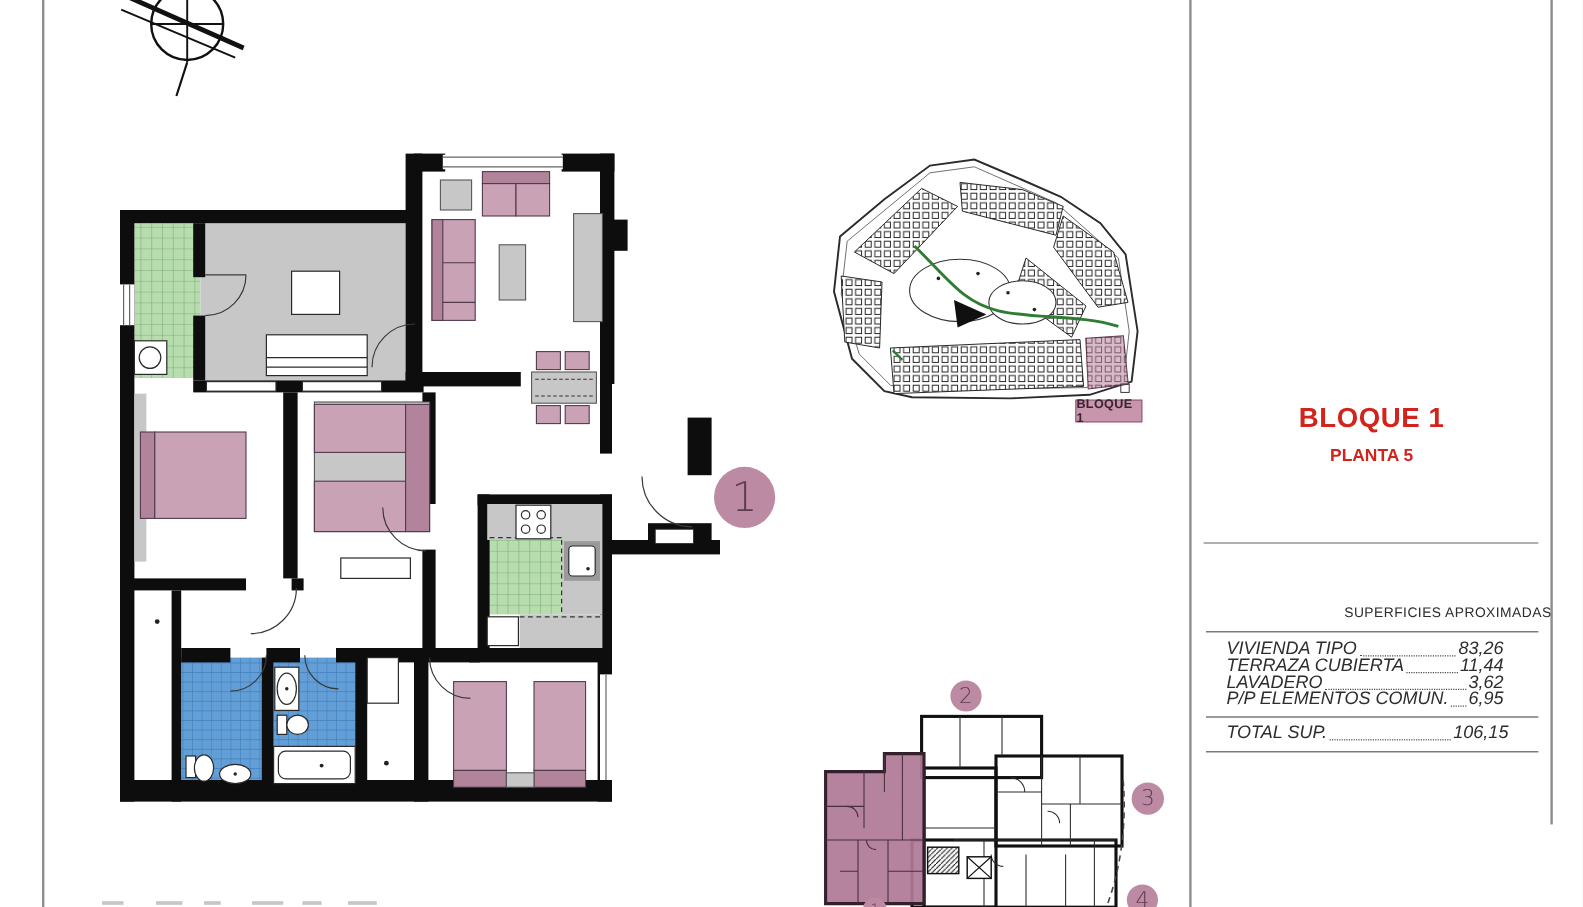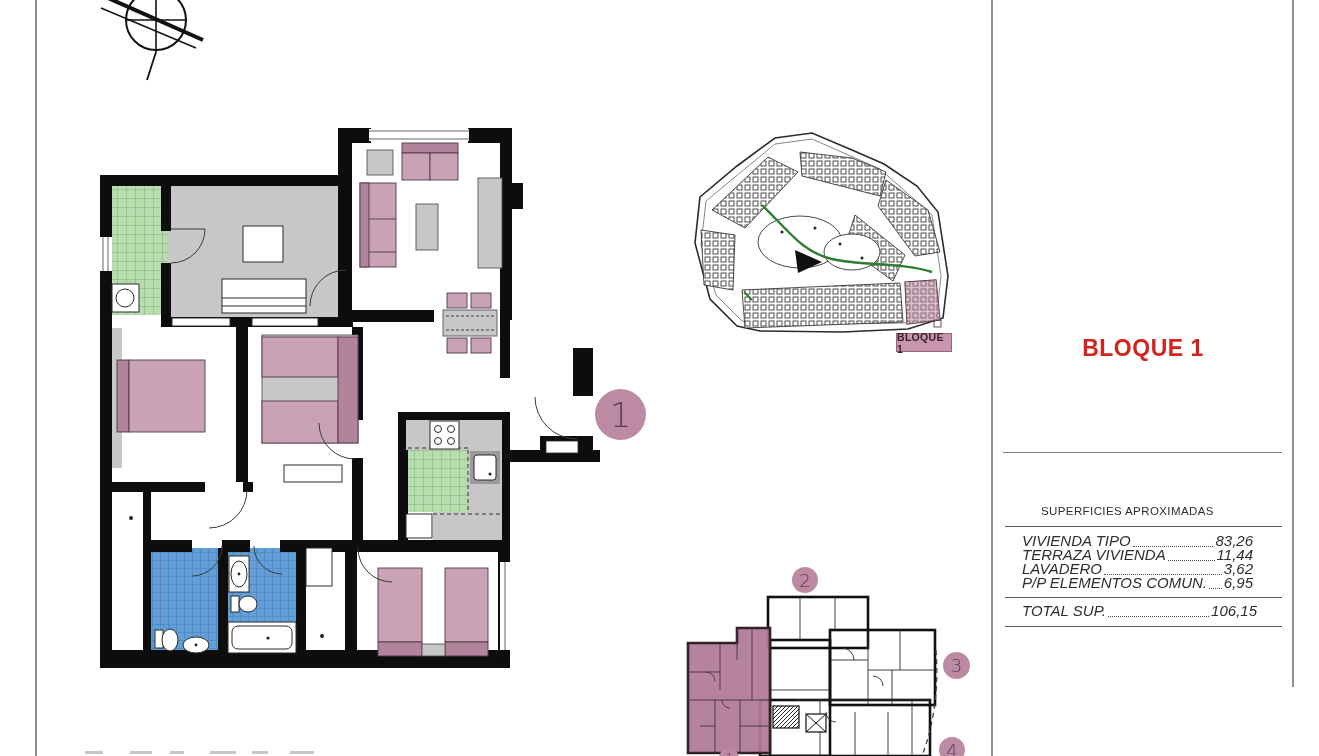--- a/index.html
+++ b/index.html
@@ -25,21 +25,21 @@
   
   .vline{position:absolute;width:2px;background:#8d8d8d;}
   
   .tb{position:absolute;left:993px;width:300px;text-align:center;color:#d2241c;}
   .tb-main{top:335px;font-size:23px;font-weight:bold;letter-spacing:0.5px;}
   .tb-sub1{top:372px;font-size:14.5px;font-weight:bold;}
   .tb-sub2{top:389px;font-size:14.5px;font-weight:bold;}
   .sepline{position:absolute;left:1003px;top:452px;width:279px;height:0;border-top:1.5px solid #7d7d7d;}
   
   #areas{position:absolute;left:993px;top:505px;width:300px;color:#2d2d2d;}
-  #areas .hdr{text-align:left;font-size:11.5px;letter-spacing:0.4px;padding-left:48px;}
+  #areas .hdr{text-align:right;font-size:11.5px;letter-spacing:0.4px;padding-left:48px;}
   #areas .rule{border-top:1.5px solid #5a5a5a;margin:0 11px 0 12px;}
   #areas .rule1{margin-top:9px;}
   #areas .rows{margin:8px 40px 6px 29px;}
   #areas .srow{display:flex;align-items:flex-end;font-size:15px;height:14px;font-style:italic;}
   #areas .dots{flex:1;border-bottom:1.7px dotted #4d4d4d;margin:0 2px 2px 2px;}
   #areas .trow{margin:7px 36px 7px 29px;}
   
   #site-label{position:absolute;left:896px;top:333px;width:54px;height:17px;background:#c795ac;
       border:1px solid #99637e;color:#3a2230;font-size:10.5px;font-weight:bold;
       display:flex;align-items:center;justify-content:center;letter-spacing:0.3px;}
@@ -304,33 +304,34 @@
   <div class="vline" style="left:1292px;top:0;height:687px;"></div>
 
   <div class="bmark" style="left:85px;width:18px;"></div>
   <div class="bmark" style="left:130px;width:22px;"></div>
   <div class="bmark" style="left:170px;width:14px;"></div>
   <div class="bmark" style="left:210px;width:26px;"></div>
   <div class="bmark" style="left:252px;width:16px;"></div>
   <div class="bmark" style="left:290px;width:24px;"></div>
 
   <div class="tb tb-main">BLOQUE 1</div>
+  <div class="tb tb-sub1">PLANTA 5</div>
   <div class="sepline"></div>
 
   <div id="areas">
     <div class="hdr">SUPERFICIES APROXIMADAS</div>
     <div class="rule rule1"></div>
     <div class="rows">
       <div class="srow">
         <span>VIVIENDA TIPO</span>
         <span class="dots"></span>
         <span>83,26</span>
       </div>
       <div class="srow">
-        <span>TERRAZA VIVIENDA</span>
+        <span>TERRAZA CUBIERTA</span>
         <span class="dots"></span>
         <span>11,44</span>
       </div>
       <div class="srow">
         <span>LAVADERO</span>
         <span class="dots"></span>
         <span>3,62</span>
       </div>
       <div class="srow">
         <span>P/P ELEMENTOS COMUN.</span>

